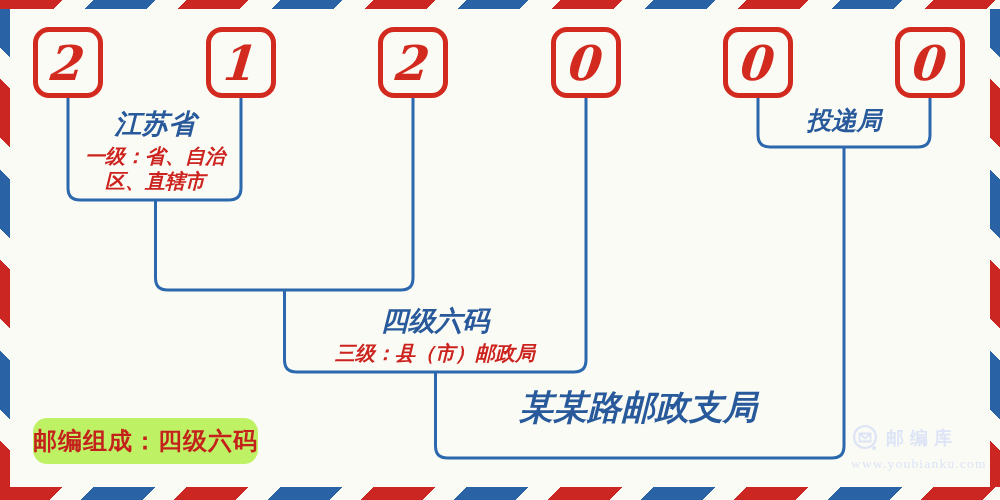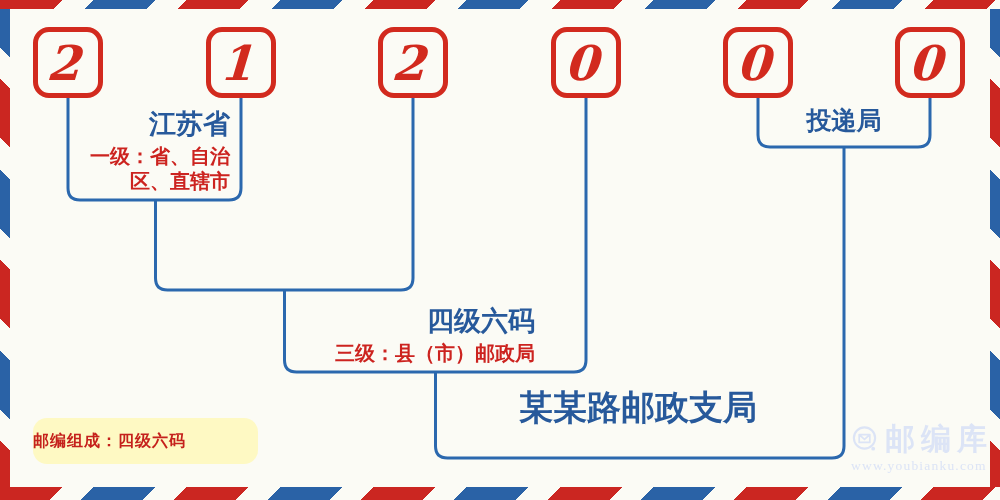--- a/index.html
+++ b/index.html
@@ -44,51 +44,51 @@
     font-family:"DejaVu Serif",serif;
     font-weight:bold;font-style:italic;
     font-size:48px;line-height:1;
     color:#d22a1e;
     transform:skewX(-6deg);
   }
 
   
   .anno{
     position:absolute;transform:translateX(-50%);
-    text-align:right;white-space:nowrap;
+    text-align:center;white-space:nowrap;font-style:italic;
   }
   .anno-title{
     font-size:27px;font-weight:bold;color:#27599b;line-height:1.1;
   }
   .anno-desc{
     font-size:20px;font-weight:bold;color:#cc231f;line-height:1.25;margin-top:4px;
   }
   .anno-desc.wrap{white-space:normal;width:150px;margin-left:auto;margin-right:auto;}
   .anno.branch .anno-title{font-size:34px;}
   .anno.branch .anno-desc{margin-top:9px;}
   .anno.delivery .anno-title{font-size:25px;}
 
   
   .badge{
     position:absolute;left:33px;top:418px;
     width:225px;height:46px;box-sizing:border-box;
-    background:#fef9c3;border-radius:14px;
-    display:flex;align-items:center;justify-content:flex-start;
-    font-size:16px;font-weight:bold;color:#c5211c;
+    background:#bef264;border-radius:14px;
+    display:flex;align-items:center;justify-content:flex-end;
+    font-size:24px;font-weight:bold;color:#c5211c;
     letter-spacing:1px;white-space:nowrap;
   }
 
   
   .watermark{
     position:absolute;left:851px;top:424px;width:142px;
     color:#dce4f6;user-select:none;
   }
   .wm-row{display:flex;align-items:center;gap:7px;}
   .wm-brand{
-    font-size:30px;font-weight:bold;letter-spacing:6px;
+    font-size:18px;font-weight:bold;letter-spacing:6px;
     white-space:nowrap;line-height:1;
   }
   .wm-url{
     font-family:Liberation Serif, serif;
     font-size:13.5px;letter-spacing:1.2px;margin-top:4px;white-space:nowrap;
   }
 </style>
 </head>
 <body>
 

